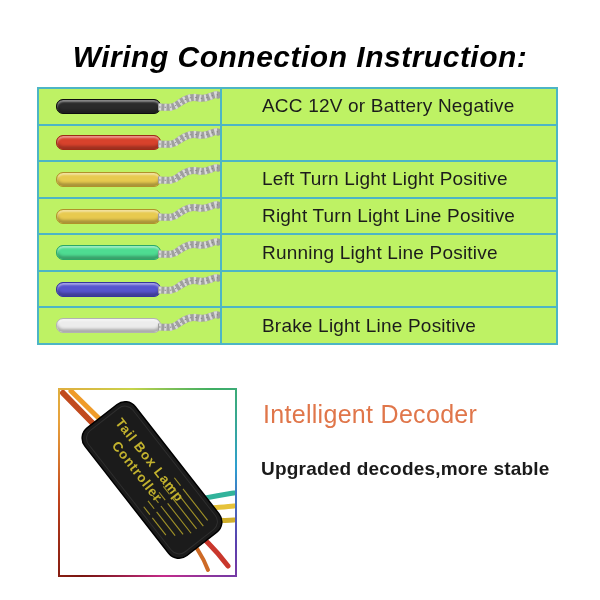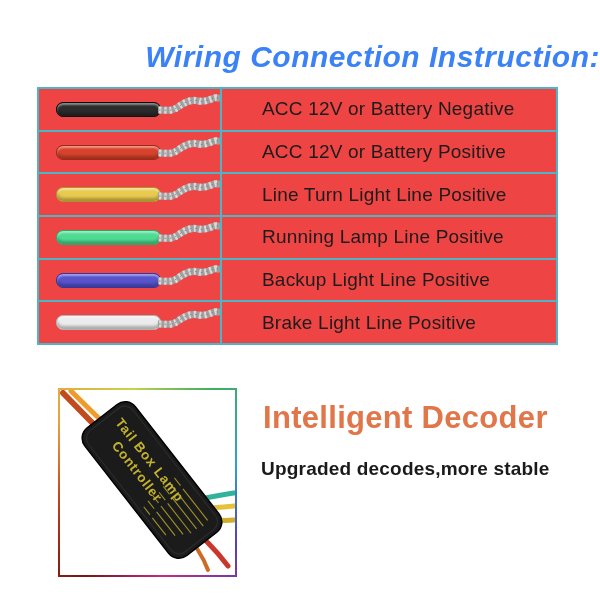--- a/index.html
+++ b/index.html
@@ -1,28 +1,28 @@
 <!DOCTYPE html>
 <html><head>
 <meta charset="utf-8">
 <style>
   html,body{margin:0;padding:0;}
   body{
     width:600px;height:600px;background:#ffffff;position:relative;overflow:hidden;
     font-family:"Liberation Sans", sans-serif;
   }
   .page-title{
-    position:absolute;top:40px;left:0;width:600px;text-align:right;
-    font-size:30px;font-weight:700;font-style:italic;color:#3b82f6;letter-spacing:.5px;
+    position:absolute;top:40px;left:0;width:600px;text-align:center;
+    font-size:30px;font-weight:700;font-style:italic;color:#000000;letter-spacing:.5px;
   }
   
   .wiring-table{
     position:absolute;left:37px;top:87px;width:521px;height:258px;
     border:2px solid var(--teal);box-sizing:border-box;
-    display:flex;flex-direction:column;background:#ef4444;
+    display:flex;flex-direction:column;background:#bef264;
   }
   .wt-row{flex:1;display:flex;border-bottom:2px solid var(--teal);min-height:0;}
   .wt-row:last-child{border-bottom:none;}
   .wt-cell-wire{
     width:183px;flex:0 0 183px;border-right:2px solid var(--teal);
     display:flex;align-items:center;padding-left:17px;box-sizing:border-box;
   }
   .wt-cell-label{
     flex:1;display:flex;align-items:center;padding-left:40px;
     font-size:19px;color:#1c1c1c;letter-spacing:.2px;white-space:nowrap;
@@ -34,21 +34,21 @@
   }
   .wire-tip{flex:0 0 auto;margin-left:-3px;transform:translateY(-5px);}
   
   .product-photo{
     position:absolute;left:58px;top:388px;width:179px;height:189px;box-sizing:border-box;
     padding:2px;
     background:conic-gradient(from 215deg,#7a1510,#c2441c,#e8a23c,#c8d44a,#3fae62,#2e9fd0,#5a3fae,#c42a8a,#7a1510);
   }
   .product-photo-inner{position:relative;width:175px;height:185px;background:#fff;}
   .decoder-heading{
-    position:absolute;left:263px;top:400px;font-size:31px;font-weight:700;
+    position:absolute;left:263px;top:400px;font-size:25px;font-weight:400;
     color:var(--accent);letter-spacing:.3px;
   }
   .decoder-desc{
     position:absolute;left:261px;top:452px;font-size:19px;font-weight:700;
     color:#1a1a1a;line-height:33px;letter-spacing:.2px;
   }
 </style>
 </head>
 <body style="--teal: #4db5c5; --accent: #e0764a;">
 
@@ -70,58 +70,67 @@
 
   <div class="wt-row">
     <div class="wt-cell-wire">
       <div class="wire-body" style="background: rgb(216, 66, 44); border-color: rgb(158, 42, 22);"></div>
       <svg class="wire-tip" width="62" height="30" viewBox="0 0 62 30">
         <path d="M1,21 C9,21 13,23 20,18 S33,10 41,12 S56,7 60,9" fill="none" stroke="#9f9f9f" stroke-width="7" stroke-linecap="round"></path>
         <path d="M1,21 C9,21 13,23 20,18 S33,10 41,12 S56,7 60,9" fill="none" stroke="#d9d9d9" stroke-width="7" stroke-dasharray="2.2,3.1"></path>
         <path d="M1,21 C9,21 13,23 20,18 S33,10 41,12 S56,7 60,9" fill="none" stroke="#6f6f6f" stroke-width="1" stroke-dasharray="1.5,4" opacity=".7"></path>
       </svg>
     </div>
-    <div class="wt-cell-label">ACC 12V or Battery Positive</div>
   </div>
 
   <div class="wt-row">
     <div class="wt-cell-wire">
       <div class="wire-body" style="background: rgb(232, 202, 79); border-color: rgb(176, 146, 42);"></div>
       <svg class="wire-tip" width="62" height="30" viewBox="0 0 62 30">
         <path d="M1,21 C9,21 13,23 20,18 S33,10 41,12 S56,7 60,9" fill="none" stroke="#9f9f9f" stroke-width="7" stroke-linecap="round"></path>
         <path d="M1,21 C9,21 13,23 20,18 S33,10 41,12 S56,7 60,9" fill="none" stroke="#d9d9d9" stroke-width="7" stroke-dasharray="2.2,3.1"></path>
         <path d="M1,21 C9,21 13,23 20,18 S33,10 41,12 S56,7 60,9" fill="none" stroke="#6f6f6f" stroke-width="1" stroke-dasharray="1.5,4" opacity=".7"></path>
       </svg>
     </div>
-    <div class="wt-cell-label">Line Turn Light Line Positive</div>
+    <div class="wt-cell-label">Left Turn Light Light Positive</div>
   </div>
 
+  <div class="wt-row">
+    <div class="wt-cell-wire">
+      <div class="wire-body" style="background: rgb(232, 202, 79); border-color: rgb(176, 146, 42);"></div>
+      <svg class="wire-tip" width="62" height="30" viewBox="0 0 62 30">
+        <path d="M1,21 C9,21 13,23 20,18 S33,10 41,12 S56,7 60,9" fill="none" stroke="#9f9f9f" stroke-width="7" stroke-linecap="round"></path>
+        <path d="M1,21 C9,21 13,23 20,18 S33,10 41,12 S56,7 60,9" fill="none" stroke="#d9d9d9" stroke-width="7" stroke-dasharray="2.2,3.1"></path>
+        <path d="M1,21 C9,21 13,23 20,18 S33,10 41,12 S56,7 60,9" fill="none" stroke="#6f6f6f" stroke-width="1" stroke-dasharray="1.5,4" opacity=".7"></path>
+      </svg>
+    </div>
+    <div class="wt-cell-label">Right Turn Light Line Positive</div>
+  </div>
 
   <div class="wt-row">
     <div class="wt-cell-wire">
       <div class="wire-body" style="background: rgb(78, 220, 146); border-color: rgb(42, 168, 104);"></div>
       <svg class="wire-tip" width="62" height="30" viewBox="0 0 62 30">
         <path d="M1,21 C9,21 13,23 20,18 S33,10 41,12 S56,7 60,9" fill="none" stroke="#9f9f9f" stroke-width="7" stroke-linecap="round"></path>
         <path d="M1,21 C9,21 13,23 20,18 S33,10 41,12 S56,7 60,9" fill="none" stroke="#d9d9d9" stroke-width="7" stroke-dasharray="2.2,3.1"></path>
         <path d="M1,21 C9,21 13,23 20,18 S33,10 41,12 S56,7 60,9" fill="none" stroke="#6f6f6f" stroke-width="1" stroke-dasharray="1.5,4" opacity=".7"></path>
       </svg>
     </div>
-    <div class="wt-cell-label">Running Lamp Line Positive</div>
+    <div class="wt-cell-label">Running Light Line Positive</div>
   </div>
 
   <div class="wt-row">
     <div class="wt-cell-wire">
       <div class="wire-body" style="background: rgb(87, 84, 206); border-color: rgb(55, 52, 158);"></div>
       <svg class="wire-tip" width="62" height="30" viewBox="0 0 62 30">
         <path d="M1,21 C9,21 13,23 20,18 S33,10 41,12 S56,7 60,9" fill="none" stroke="#9f9f9f" stroke-width="7" stroke-linecap="round"></path>
         <path d="M1,21 C9,21 13,23 20,18 S33,10 41,12 S56,7 60,9" fill="none" stroke="#d9d9d9" stroke-width="7" stroke-dasharray="2.2,3.1"></path>
         <path d="M1,21 C9,21 13,23 20,18 S33,10 41,12 S56,7 60,9" fill="none" stroke="#6f6f6f" stroke-width="1" stroke-dasharray="1.5,4" opacity=".7"></path>
       </svg>
     </div>
-    <div class="wt-cell-label">Backup Light Line Positive</div>
   </div>
 
   <div class="wt-row">
     <div class="wt-cell-wire">
       <div class="wire-body" style="background: rgb(236, 236, 236); border-color: rgb(178, 178, 178);"></div>
       <svg class="wire-tip" width="62" height="30" viewBox="0 0 62 30">
         <path d="M1,21 C9,21 13,23 20,18 S33,10 41,12 S56,7 60,9" fill="none" stroke="#9f9f9f" stroke-width="7" stroke-linecap="round"></path>
         <path d="M1,21 C9,21 13,23 20,18 S33,10 41,12 S56,7 60,9" fill="none" stroke="#d9d9d9" stroke-width="7" stroke-dasharray="2.2,3.1"></path>
         <path d="M1,21 C9,21 13,23 20,18 S33,10 41,12 S56,7 60,9" fill="none" stroke="#6f6f6f" stroke-width="1" stroke-dasharray="1.5,4" opacity=".7"></path>
       </svg>

